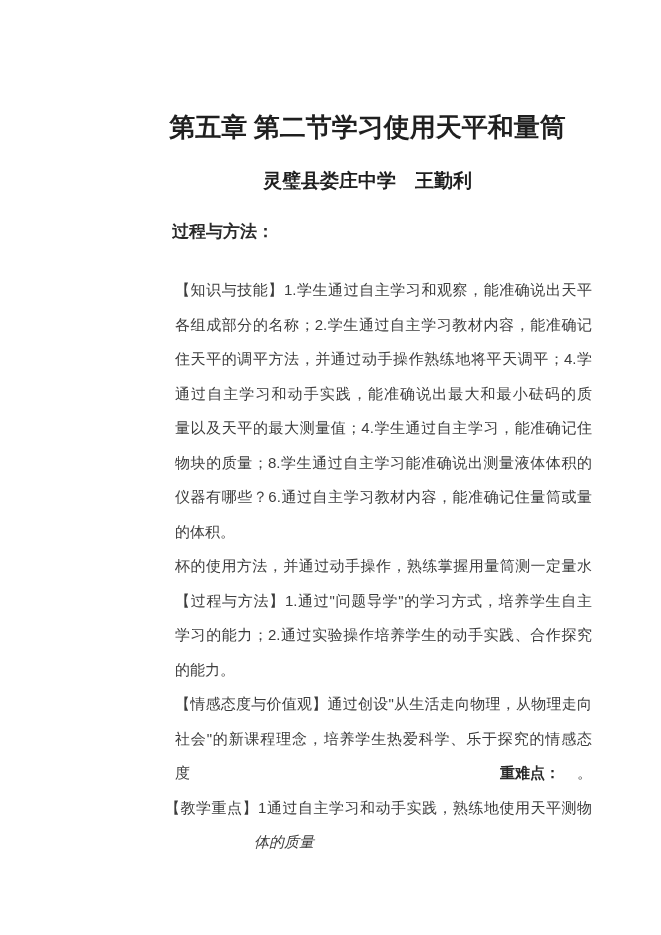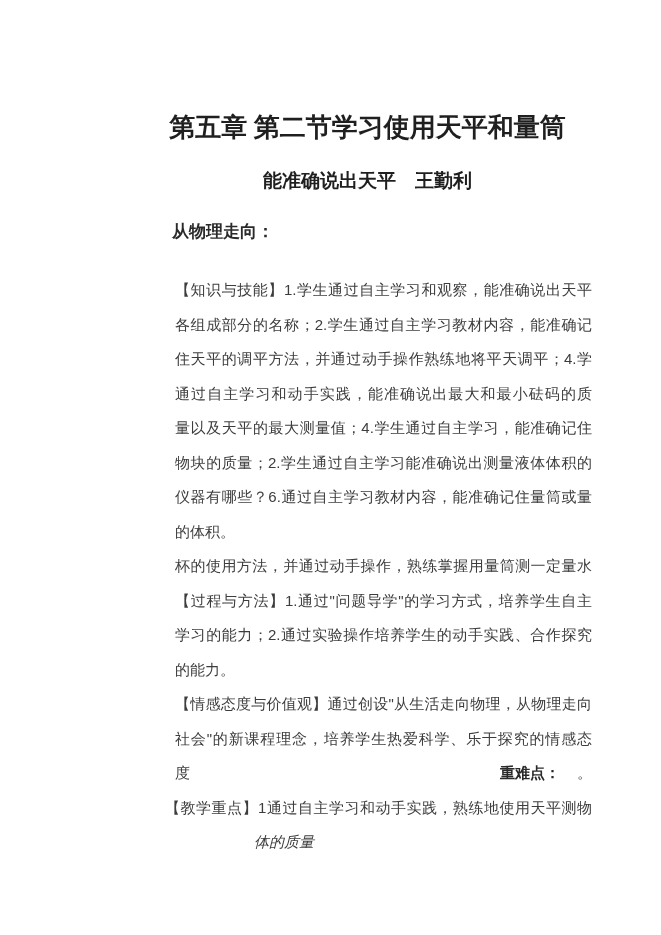--- a/index.html
+++ b/index.html
@@ -85,31 +85,31 @@
   }
 </style>
 </head>
 <body>
 
 <div class="page">
   <div class="content">
 
     <div class="doc-title">第五章 第二节学习使用天平和量筒</div>
 
-    <div class="doc-subtitle">能准确说出天平　王勤利</div>
+    <div class="doc-subtitle">灵璧县娄庄中学　王勤利</div>
 
-    <div class="section-heading">从物理走向：</div>
+    <div class="section-heading">过程与方法：</div>
 
     <div class="body-block">
       <div class="line fill">【知识与技能】1.学生通过自主学习和观察，能准确说出天平</div>
       <div class="line fill">各组成部分的名称；2.学生通过自主学习教材内容，能准确记</div>
       <div class="line fill">住天平的调平方法，并通过动手操作熟练地将平天调平；4.学</div>
       <div class="line fill">通过自主学习和动手实践，能准确说出最大和最小砝码的质</div>
       <div class="line fill">量以及天平的最大测量值；4.学生通过自主学习，能准确记住</div>
-      <div class="line fill">物块的质量；2.学生通过自主学习能准确说出测量液体体积的</div>
+      <div class="line fill">物块的质量；8.学生通过自主学习能准确说出测量液体体积的</div>
       <div class="line fill">仪器有哪些？6.通过自主学习教材内容，能准确记住量筒或量</div>
       <div class="line">的体积。</div>
       <div class="line fill">杯的使用方法，并通过动手操作，熟练掌握用量筒测一定量水</div>
       <div class="line fill">【过程与方法】1.通过"问题导学"的学习方式，培养学生自主</div>
       <div class="line fill">学习的能力；2.通过实验操作培养学生的动手实践、合作探究</div>
       <div class="line">的能力。</div>
       <div class="line fill">【情感态度与价值观】通过创设"从生活走向物理，从物理走向</div>
       <div class="line fill">社会"的新课程理念，培养学生热爱科学、乐于探究的情感态度。</div>
 
       <div class="line heading-line">重难点：</div>

